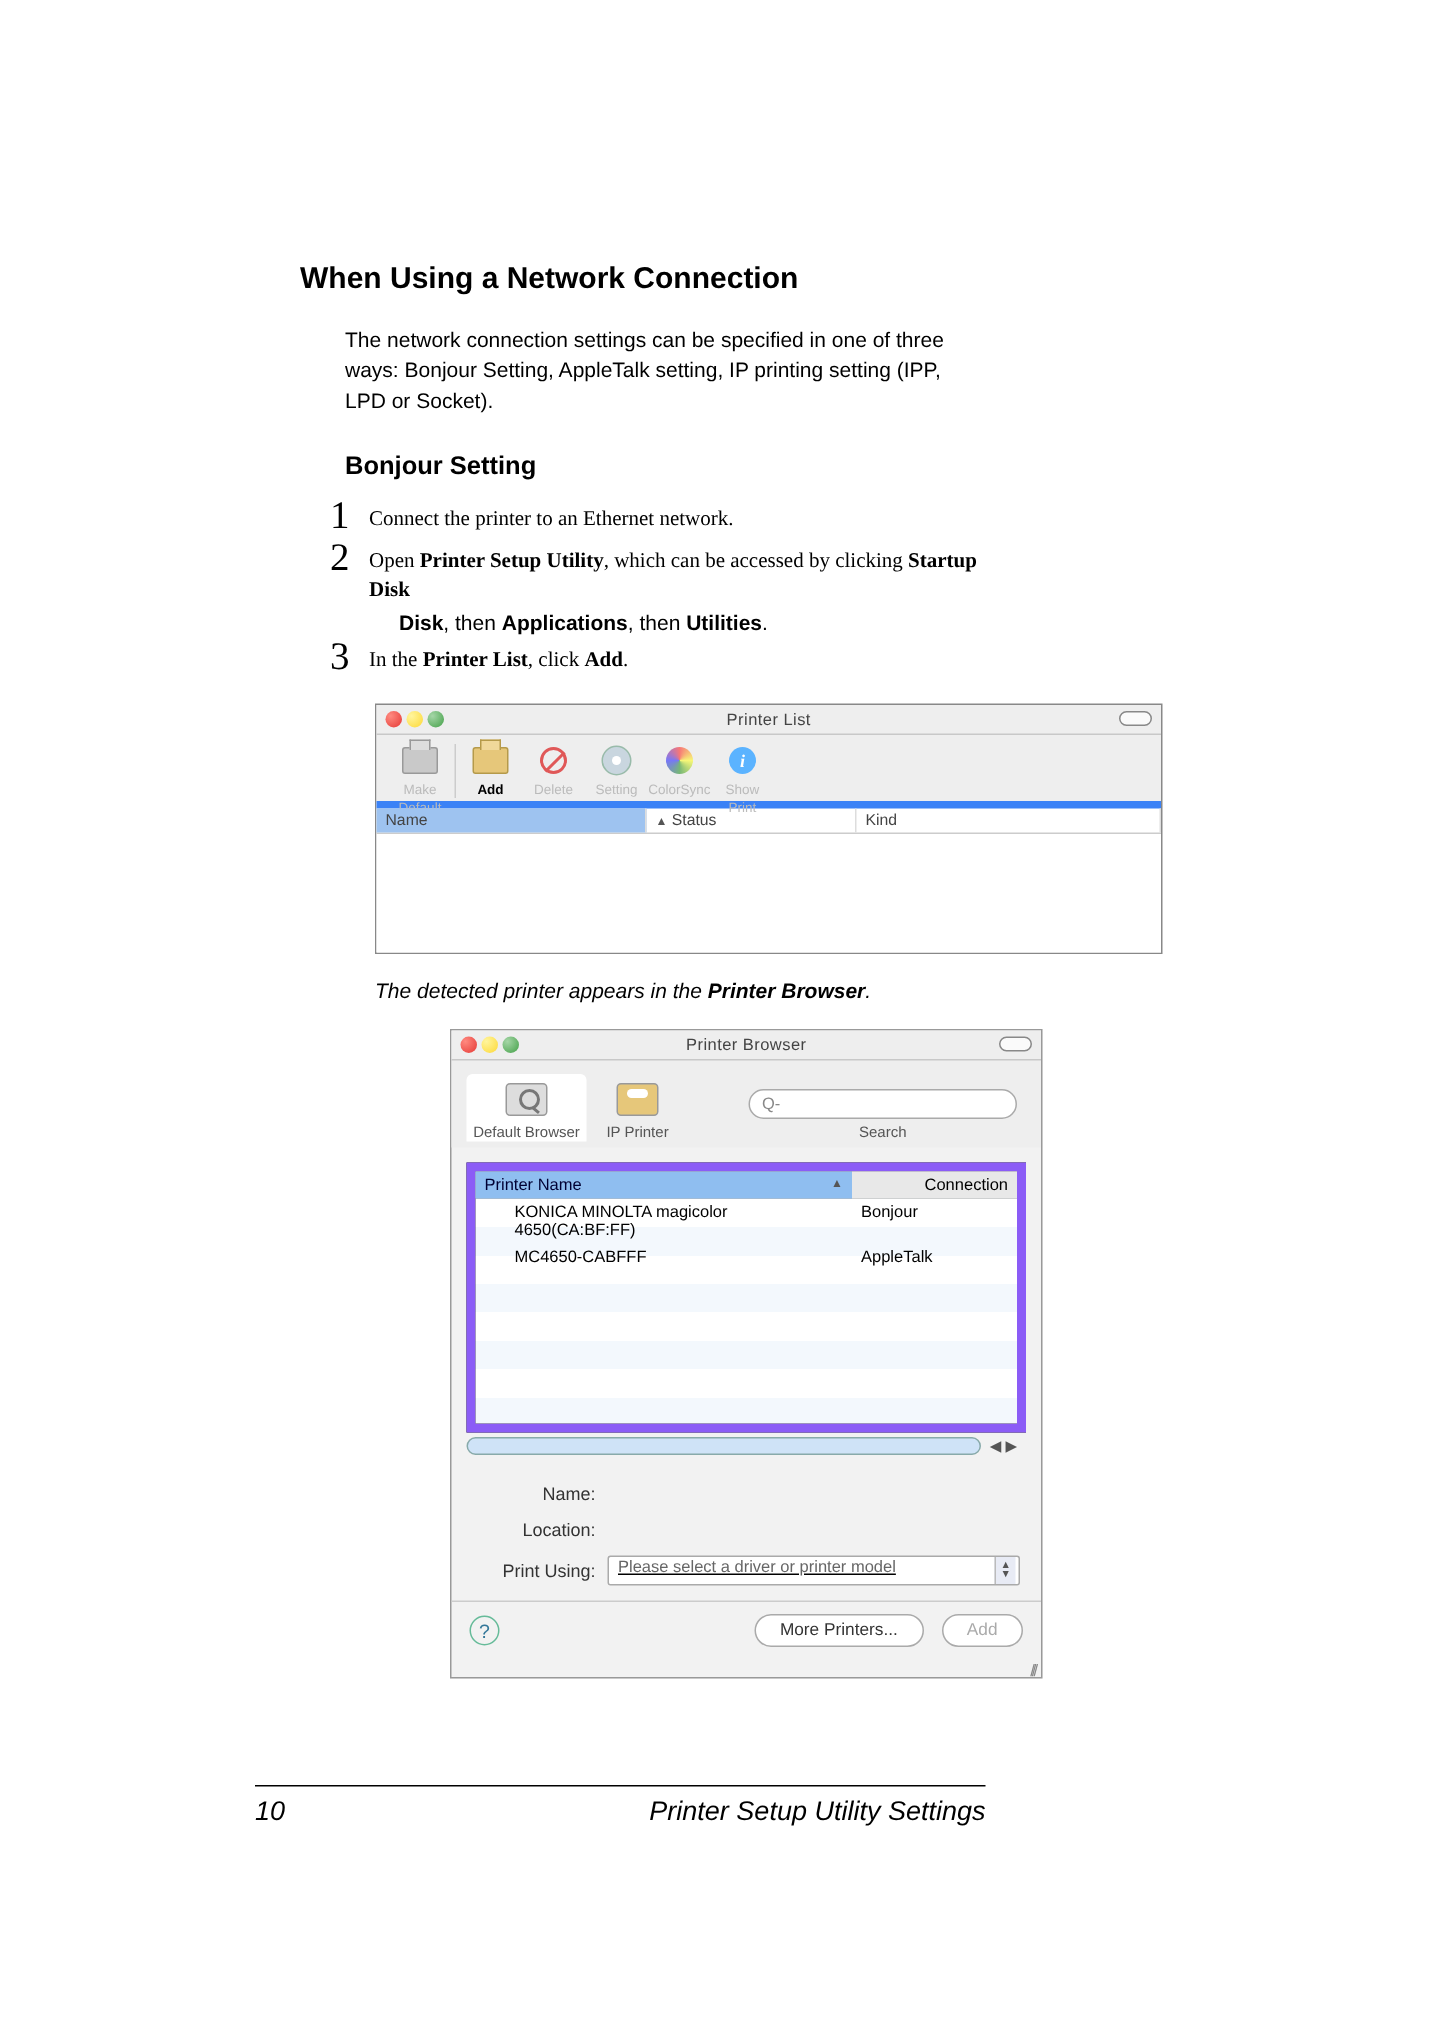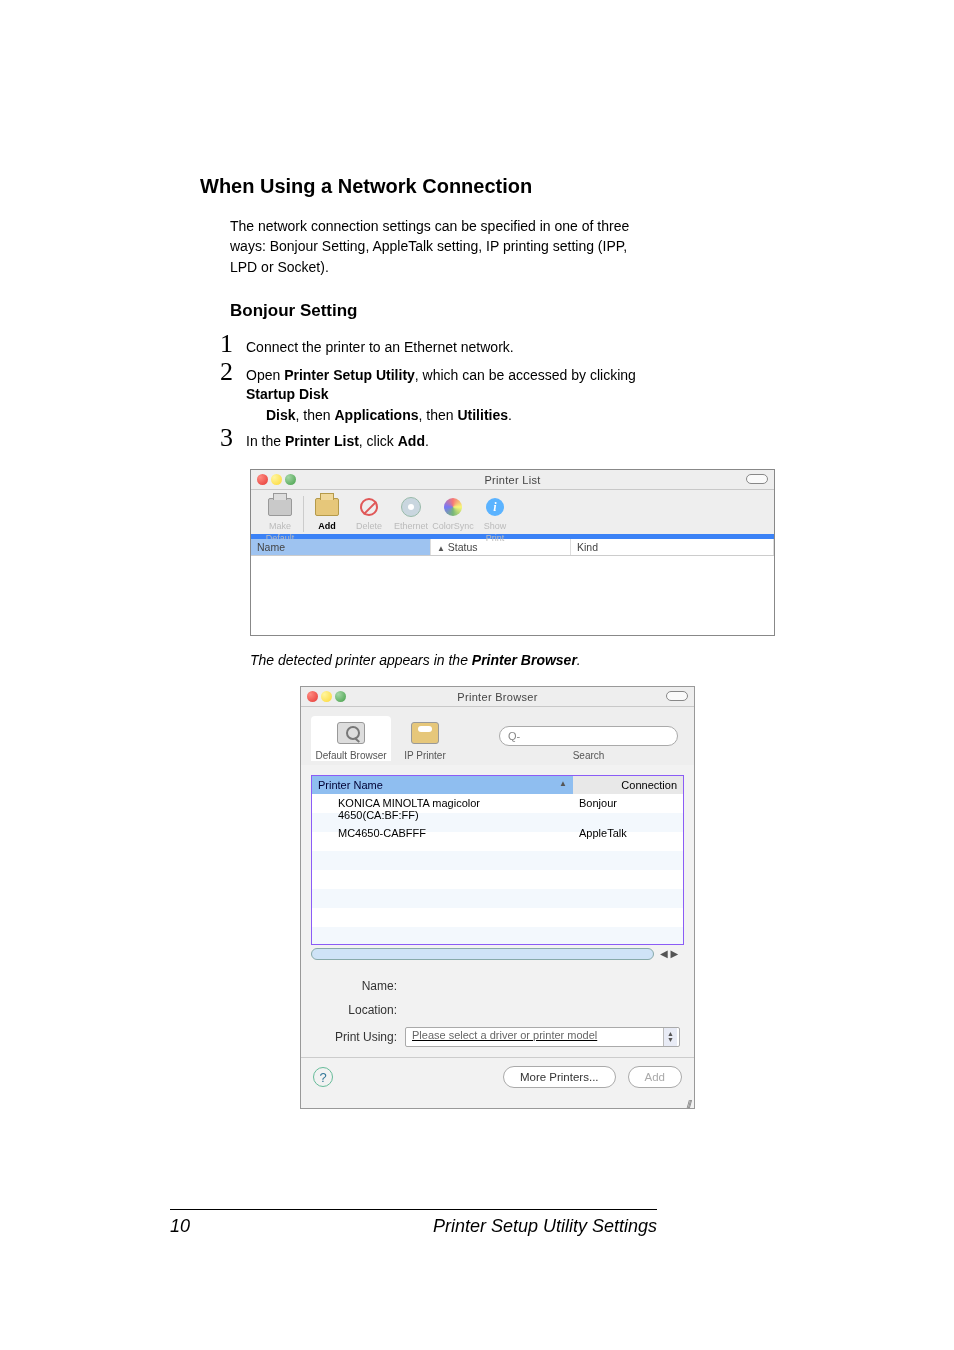--- a/index.html
+++ b/index.html
@@ -7,21 +7,21 @@
     .page { width: 797px; height: 1350px; position: relative; padding: 175px 140px 28px 170px; }
 
     .h1 { font-size: 20px; font-weight: bold; margin: 0 0 18px 30px; font-family: Arial, Helvetica, sans-serif; }
 
     .para { margin: 0 0 18px 60px; font-size: 14px; line-height: 1.45; }
 
     .h2 { font-size: 17px; font-weight: bold; margin: 24px 0 10px 60px; }
 
     .step { display: flex; margin-left: 50px; margin-bottom: 2px; }
     .stepnum { font-size: 26px; width: 26px; flex-shrink: 0; line-height: 1; font-family: "Times New Roman", serif; }
-    .steptext { font-size: 14px; line-height: 1.35; padding-top: 7px; }
+    .steptext { font-size: 14px; line-height: 1.35; padding-top: 7px; font-family: Liberation Serif, serif; }
     .stepcont { margin-left: 96px; font-size: 14px; line-height: 1.35; }
 
     .italic-note { font-style: italic; margin: 16px 0 10px 80px; font-size: 14px; }
 
     .figure { margin: 18px 0 0 80px; }
 
     
     .win1 { width: 525px; border: 1px solid #888; background: #fff; }
     .titlebar { height: 20px; position: relative; background: #eee; border-bottom: 1px solid #c8c8c8; }
     .traffic { position: absolute; top: 4px; display: flex; gap: 3px; }
@@ -67,21 +67,21 @@
     .lens { width: 28px; height: 22px; border: 1px solid #999; border-radius: 3px; background: #ddd; position: relative; }
     .lens::after { content: ''; position: absolute; top: 3px; left: 8px; width: 10px; height: 10px; border: 2px solid #777; border-radius: 50%; }
     .lens::before { content: ''; position: absolute; bottom: 2px; right: 4px; width: 6px; height: 2px; background: #777; transform: rotate(40deg); }
     .ipico { width: 28px; height: 22px; border: 1px solid #999; border-radius: 3px; background: #e6c77a; position: relative; }
     .ipico::before { content: ''; position:absolute; top:3px; left:6px; right:6px; height:6px; background:#fff; border-radius:3px; }
     .tbtn2.sel { background: #fff; border-radius: 4px 4px 0 0; }
     .srchwrap { flex: 1; display: flex; flex-direction: column; align-items: stretch; padding: 0 6px 0 40px; }
     .srchbox { height: 20px; border-radius: 10px; border: 1px solid #aaa; background: #fff; font-size: 11px; color: #888; padding: 1px 8px; display: flex; align-items: center; gap: 4px; }
     .srchlbl { text-align: center; font-size: 10px; color: #555; margin-top: 4px; }
 
-    .browser-list { margin: 10px 10px 0 10px; border: 1px solid #8b5cf6; background: #000000; }
+    .browser-list { margin: 10px 10px 0 10px; border: 6px solid #8b5cf6; background: #000000; }
     .bl-head { display: flex; font-size: 11px; background: #eee; }
     .bl-head div { padding: 3px 6px; }
     .bl-head .pn { flex: 1; background: #8fbef0; color: #003; }
     .bl-head .cn { width: 110px; background: #e8e8e8; text-align: right; }
     .bl-row { display: flex; font-size: 11px; }
     .bl-row div { padding: 3px 6px; margin-left: 20px; }
     .bl-row .pn { flex: 1; }
     .bl-row .cn { width: 110px; }
     .bl-body { height: 150px; background: repeating-linear-gradient(#fff 0, #fff 19px, #f3f8fd 19px, #f3f8fd 38px); overflow: hidden; }
 
@@ -97,21 +97,21 @@
     .selarrows { position:absolute; right: 2px; top: 0; bottom:0; width:14px; background:#e8ebf5; border-left:1px solid #bbb; display:flex; flex-direction:column; align-items:center; justify-content:center; font-size:7px; color:#555; line-height:6px;}
 
     .btnrow { display: flex; justify-content: flex-end; align-items: center; padding: 8px 12px 12px 12px; gap: 12px; border-top: 1px solid #ccc; margin-top: 6px; }
     .rbtn { height: 22px; border: 1px solid #aaa; border-radius: 11px; background: #fff; padding: 0 16px; font-size: 11.5px; line-height: 20px; color: #333; }
     .rbtn.off { color: #aaa; }
     .helpbtn { position: absolute; left: 12px; width: 20px; height: 20px; border: 1.2px solid #6b9; border-radius: 50%; font-size: 13px; color: #379; text-align: center; line-height: 19px; }
     .btnrow-wrap { position: relative; }
 
     .corner { text-align: right; padding-right: 4px; color: #888; font-size: 11px; letter-spacing: -2px; line-height: 8px; }
 
-    .footer { position: absolute; left: 170px; right: 140px; bottom: 113px; }
+    .footer { position: absolute; left: 170px; right: 140px; bottom: 132px; }
     .footer-rule { border-top: 1px solid #000; margin-bottom: 6px; }
     .footer-line { display: flex; justify-content: space-between; font-style: italic; font-size: 18px; }
   </style>
 </head>
 <body>
 
 <div class="page">
 
   <div class="h1">When Using a Network Connection</div>
 
@@ -169,21 +169,21 @@
         <div class="tbtn off">
           <div class="ico">
               <div class="forbid"></div>
             </div>
           <div class="lbl">Delete</div>
         </div>
         <div class="tbtn off">
           <div class="ico">
               <div class="gear"></div>
             </div>
-          <div class="lbl">Ethernet</div>
+          <div class="lbl">Setting</div>
         </div>
         <div class="tbtn off">
           <div class="ico">
               <div class="sync"></div>
             </div>
           <div class="lbl">ColorSync</div>
         </div>
         <div class="tbtn off">
           <div class="ico">
               <div class="infoico">i</div>

